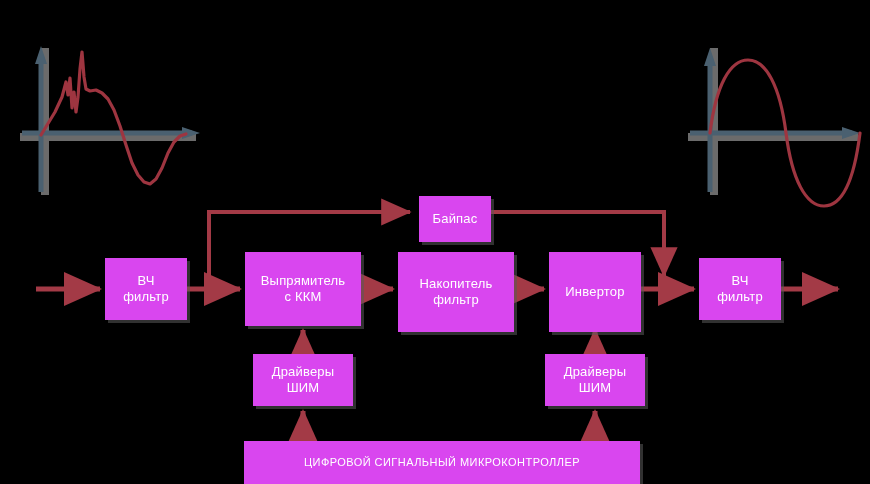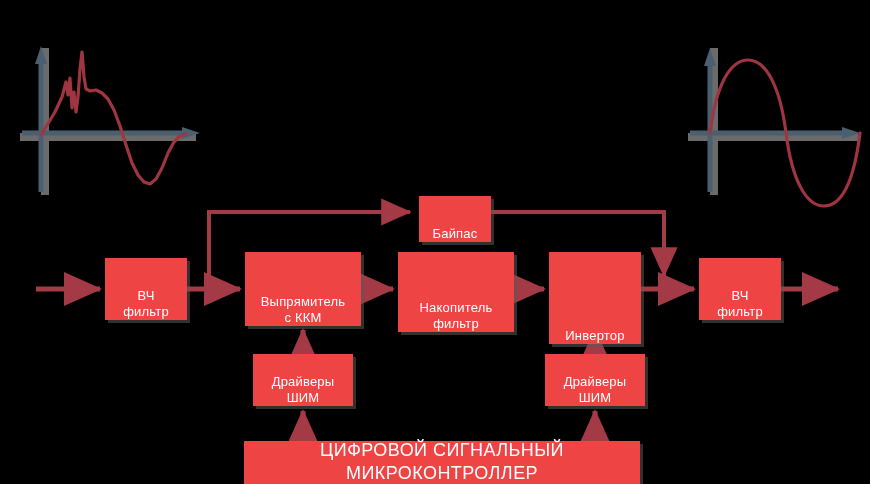--- a/index.html
+++ b/index.html
@@ -22,35 +22,35 @@
   .svg-layer {
     position: absolute;
     left: 0;
     top: 0;
     width: 870px;
     height: 484px;
   }
   .node {
     position: absolute;
     box-sizing: border-box;
-    background: #ef4444;
+    background: #d946ef;
     color: #ffffff;
     display: flex;
-    align-items: flex-end;
+    align-items: center;
     justify-content: center;
     text-align: center;
     line-height: 1.25;
     font-size: 13px;
     letter-spacing: 0.2px;
     box-shadow: 3px 3px 0 rgba(90,90,90,0.55);
     z-index: 5;
   }
   .node span { display: block; }
   .node.wide {
-    font-size: 18px;
+    font-size: 11px;
     letter-spacing: 0.45px;
   }
 </style>
 </head>
 <body>
 
 <div id="stage">
 
   <svg class="svg-layer" viewBox="0 0 870 484" xmlns="http://www.w3.org/2000/svg">
     <defs>
@@ -171,21 +171,21 @@
     </div>
   </div>
 
   <div class="node" style="left:398px; top:252px; width:116px; height:80px;">
     <div>
       <span>Накопитель</span>
       <span>фильтр</span>
     </div>
   </div>
 
-  <div class="node" style="left:549px; top:252px; width:92px; height:92px;">
+  <div class="node" style="left:549px; top:252px; width:92px; height:80px;">
     <div>
       <span>Инвертор</span>
     </div>
   </div>
 
   <div class="node" style="left:699px; top:258px; width:82px; height:62px;">
     <div>
       <span>ВЧ</span>
       <span>фильтр</span>
     </div>

